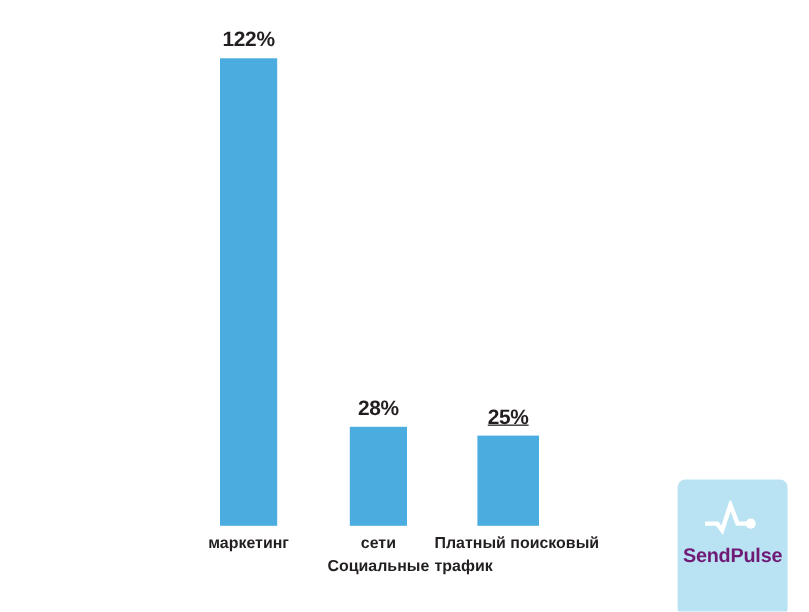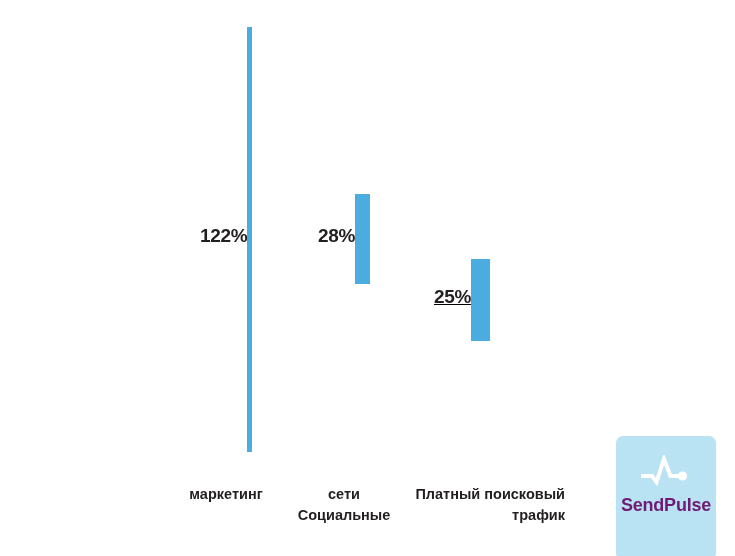--- a/index.html
+++ b/index.html
@@ -30,21 +30,21 @@
     top: 0;
     width: 735px;
     
     height: 478px;
   }
 
   .bar-group {
     position: absolute;
     bottom: 0;
     display: flex;
-    flex-direction: row;
+    flex-direction: column;
     justify-content: flex-end;
     align-items: center;
   }
 
   .bar-value {
     font-size: 19px;
     font-weight: bold;
     color: #231f20;
     letter-spacing: -0.3px;
     line-height: 1;
@@ -137,21 +137,21 @@
 
     <div class="category-label" style="left:178px; width:96px;">
       <div>маркетинг</div>
     </div>
 
     <div class="category-label" style="left:290px; width:108px;">
       <div>сети</div>
       <div>Социальные</div>
     </div>
 
-    <div class="category-label" style="left:395px; width:170px; text-align:right;">
+    <div class="category-label" style="left:395px; width:170px; text-align:left;">
       <div>Платный поисковый</div>
       <div>трафик</div>
     </div>
 
   </div>
 
   <div id="sendpulse-watermark">
     <svg class="logo-mark" viewBox="0 0 52 34">
       <path d="M3 21 H12 L16.5 27 L24 4 L30.5 21 H39" fill="none" stroke="#ffffff" stroke-width="4" stroke-linecap="square" stroke-linejoin="miter"></path>
       <circle cx="42.5" cy="21" r="4.6" fill="#ffffff"></circle>

